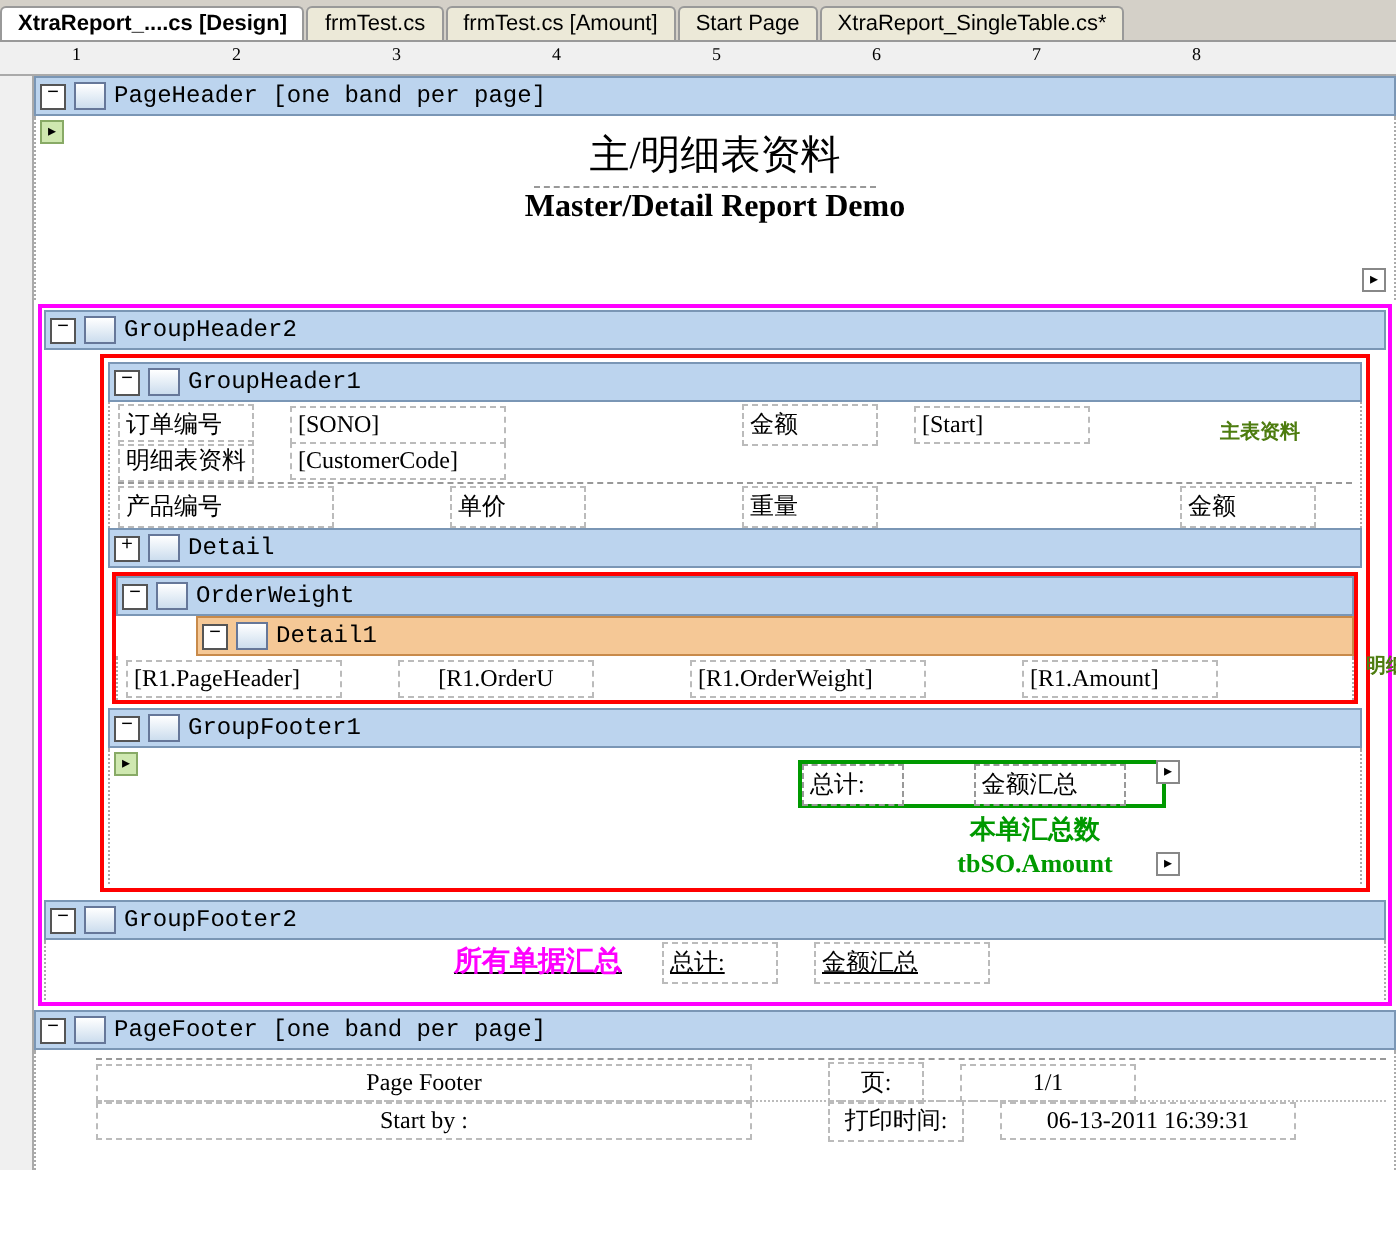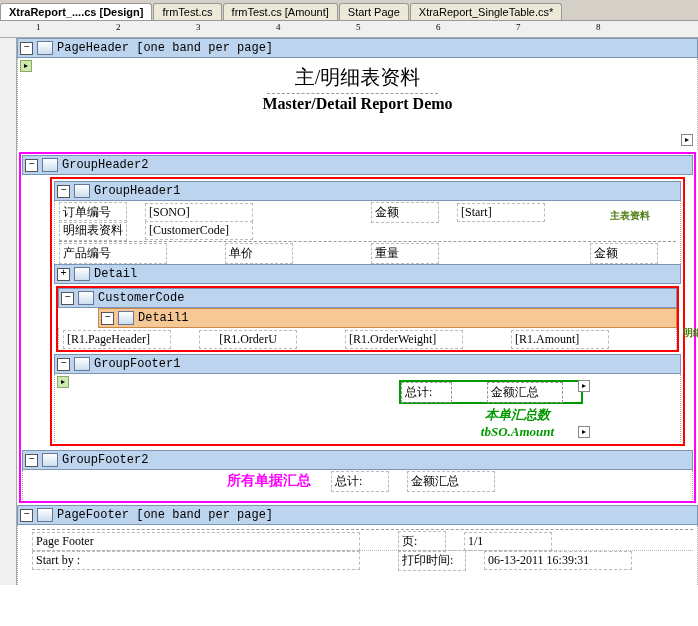--- a/index.html
+++ b/index.html
@@ -276,21 +276,21 @@
         <div class="band-header" style="margin-left:0;">
           <div class="expander">+</div>
           <div class="band-icon"></div>
           <span>Detail</span>
         </div>
 
         <div class="box-red-inner">
           <div class="band-header" style="margin-left:0;">
             <div class="expander">−</div>
             <div class="band-icon"></div>
-            <span>CustomerCode</span>
+            <span>OrderWeight</span>
           </div>
           <div class="detail1-band">
             <div class="expander">−</div>
             <div class="band-icon"></div>
             <span>Detail1</span>
           </div>
           <div class="band-body">
             <div class="row">
               <div class="cell" style="width:100px;">[R1.PageHeader]</div>
               <div style="width:10px;"></div>
@@ -310,49 +310,49 @@
           <span>GroupFooter1</span>
         </div>
         <div class="band-body" style="height:64px;">
           <div class="arrow" style="position:absolute;top:2px;left:2px;">▸</div>
           <div class="box-green">
             <div class="cell" style="width:50px;border:1px dashed #999;">总计:</div>
             <div style="width:20px;"></div>
             <div class="cell" style="width:80px;border:1px dashed #999;">金额汇总</div>
           </div>
           <div class="smart-tag" style="top:6px;right:90px;">▸</div>
-          <div class="label-green" style="margin-left:300px;font-style:italic;">
+          <div class="label-green" style="margin-left:300px;">
             <span>本单汇总数</span><br>
             <span>tbSO.Amount</span>
           </div>
           <div class="smart-tag" style="bottom:4px;right:90px;">▸</div>
         </div>
       </div>
 
       <div class="band-header">
         <div class="expander">−</div>
         <div class="band-icon"></div>
         <span>GroupFooter2</span>
       </div>
-      <div class="band-body" style="height:26px;">
+      <div class="band-body" style="height:26px;text-decoration:underline;">
         <div class="row" style="margin-left:200px;">
           <span class="label-purple">所有单据汇总</span>
           <div style="width:20px;"></div>
           <div class="cell" style="width:50px;">总计:</div>
           <div class="cell" style="width:80px;">金额汇总</div>
         </div>
       </div>
     </div>
 
     <div class="band-header">
       <div class="expander">−</div>
       <div class="band-icon"></div>
       <span>PageFooter [one band per page]</span>
     </div>
-    <div class="band-body" style="height:56px;padding-left:14px;">
+    <div class="band-body" style="height:56px;padding-left:30px;text-align:center;">
       <div class="hr-dash"></div>
       <div class="row dotted-row">
         <div class="cell" style="width:320px;border:1px dashed #bbb;">Page Footer</div>
         <div style="width:20px;"></div>
         <div class="cell" style="width:40px;">页:</div>
         <div class="cell" style="width:80px;">1/1</div>
       </div>
       <div class="row">
         <div class="cell" style="width:320px;border:1px dashed #bbb;">Start by :</div>
         <div style="width:20px;"></div>

